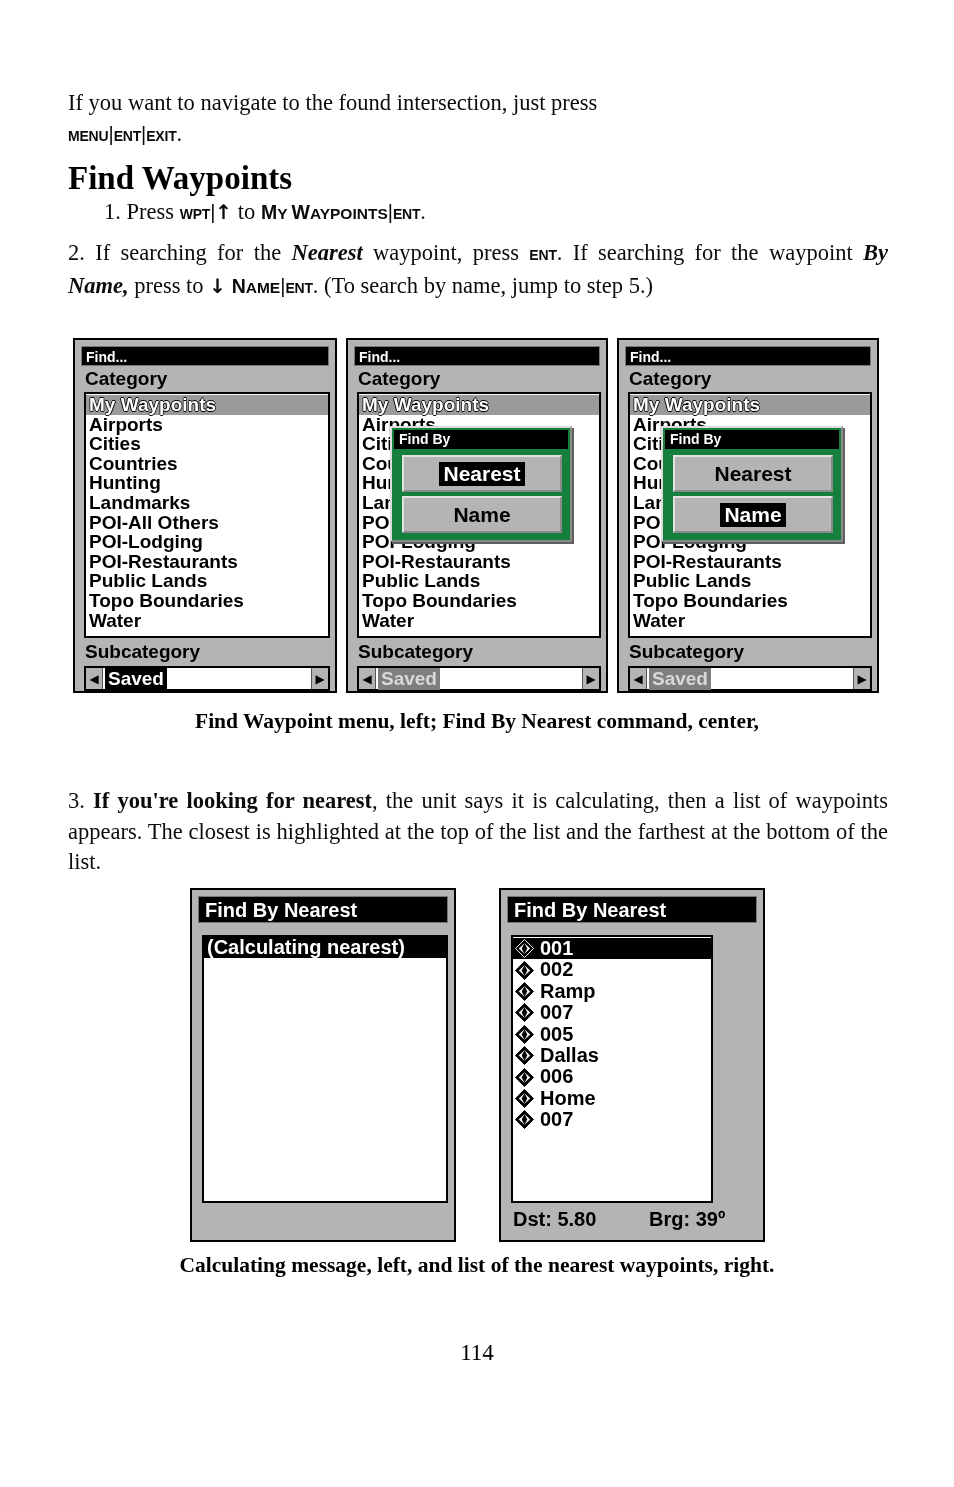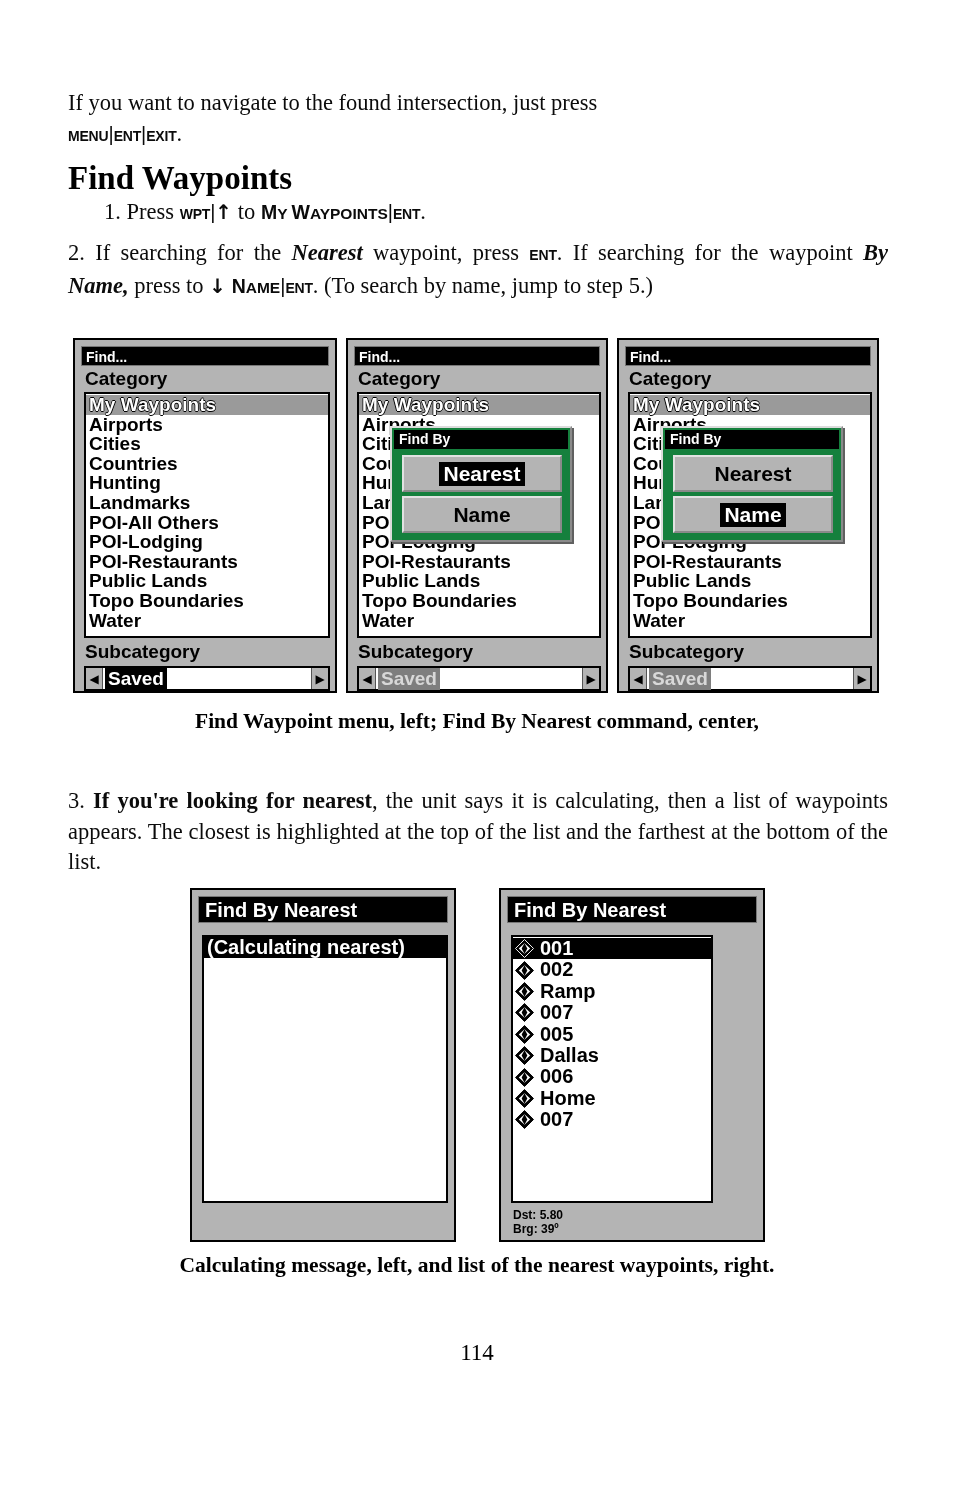--- a/index.html
+++ b/index.html
@@ -248,23 +248,22 @@
     margin-right: 6px;
     flex: 0 0 auto;
   }
   .wp-name { margin-top: -1px; }
 
   .status-row {
     position: absolute;
     display: flex;
     font-family: "Liberation Sans", sans-serif;
     font-weight: bold;
-    font-size: 12px;
-    color: #000;
-    flex-direction: column;
+    font-size: 20px;
+    color: #000;
   }
 </style>
 </head>
 <body>
 
 <div class="page">
 
   <div class="para" style="left:68px; top:88px; width:818px;">
     <div style="display:flex; justify-content:space-between;">
       <span>If you want to navigate to the found intersection, just press</span>

